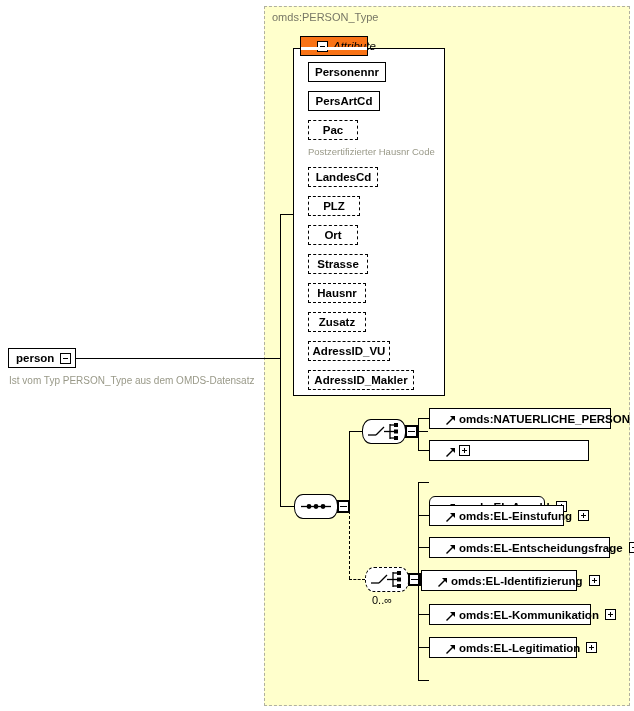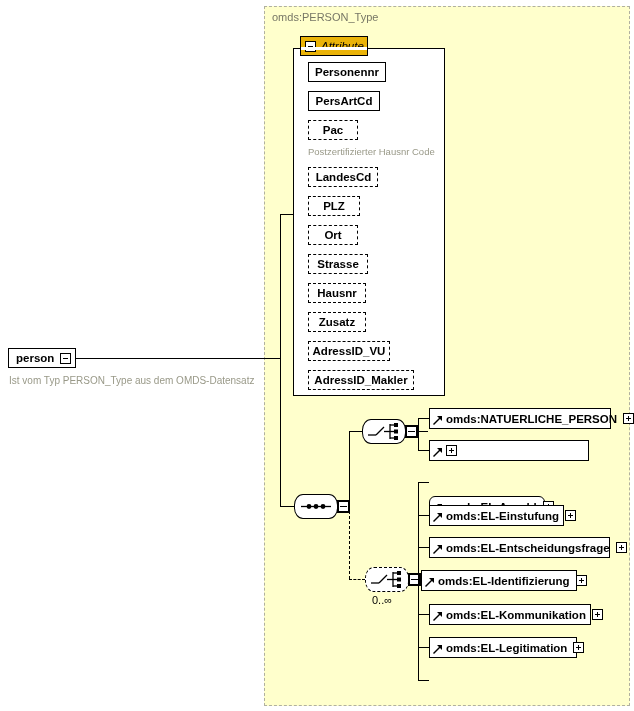--- a/index.html
+++ b/index.html
@@ -39,26 +39,26 @@
 
   
   .attr-panel {
     position: absolute;
     background: #ffffff;
     border: 1px solid #000000;
     box-sizing: border-box;
   }
   .attr-tab {
     position: absolute;
-    background: #eab308;
+    background: #f97316;
     border: 1px solid #000000;
     box-sizing: border-box;
     display: flex;
     align-items: center;
-    padding-left: 4px;
+    padding-left: 16px;
     gap: 5px;
   }
   .attr-tab-label {
     font-size: 11.5px;
     font-style: italic;
     color: #000000;
     font-family: "Liberation Sans", sans-serif;
     white-space: nowrap;
   }
   .tab-seam {
@@ -161,21 +161,21 @@
     border: 1px solid #000000;
     box-sizing: border-box;
     display: flex;
     align-items: center;
     height: 21px;
     font-size: 11.5px;
     font-weight: bold;
     color: #000000;
     white-space: nowrap;
     font-family: "Liberation Sans", sans-serif;
-    padding-left: 3px;
+    padding-left: 16px;
     padding-right: 4px;
     gap: 4px;
   }
   .ref-arrow {
     width: 9px;
     height: 9px;
     flex: none;
     position: relative;
     top: 2px;
   }

